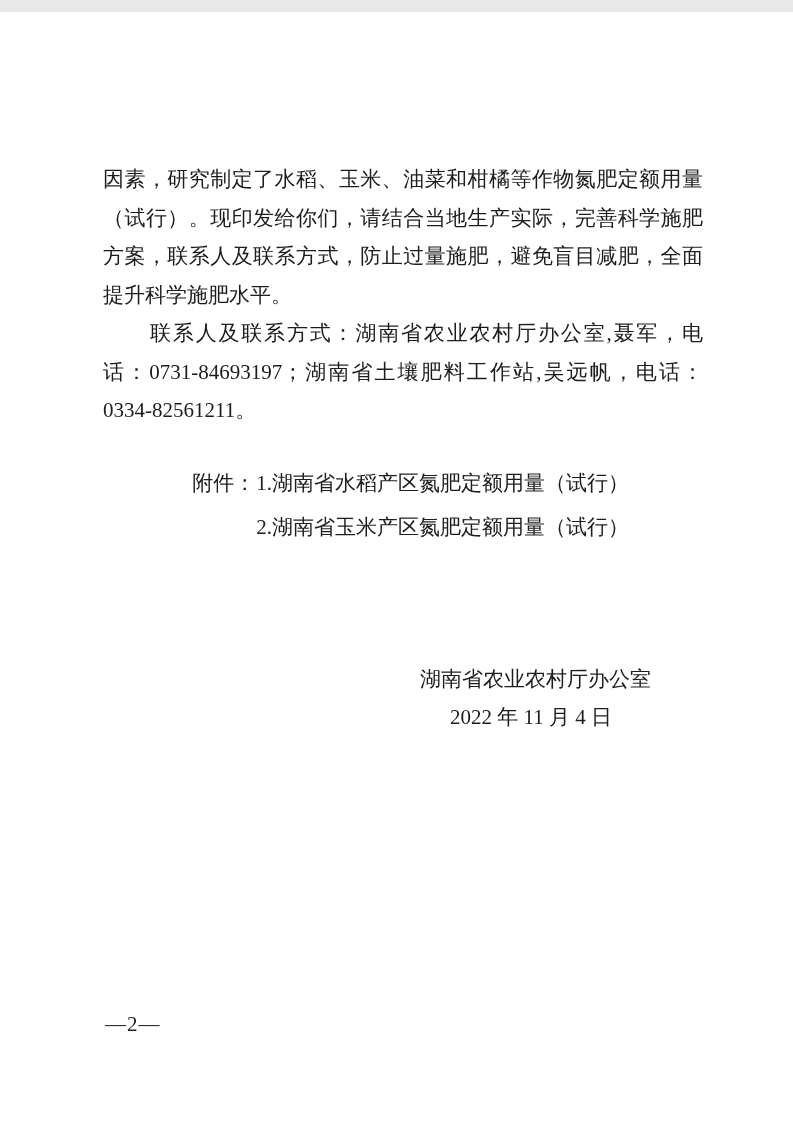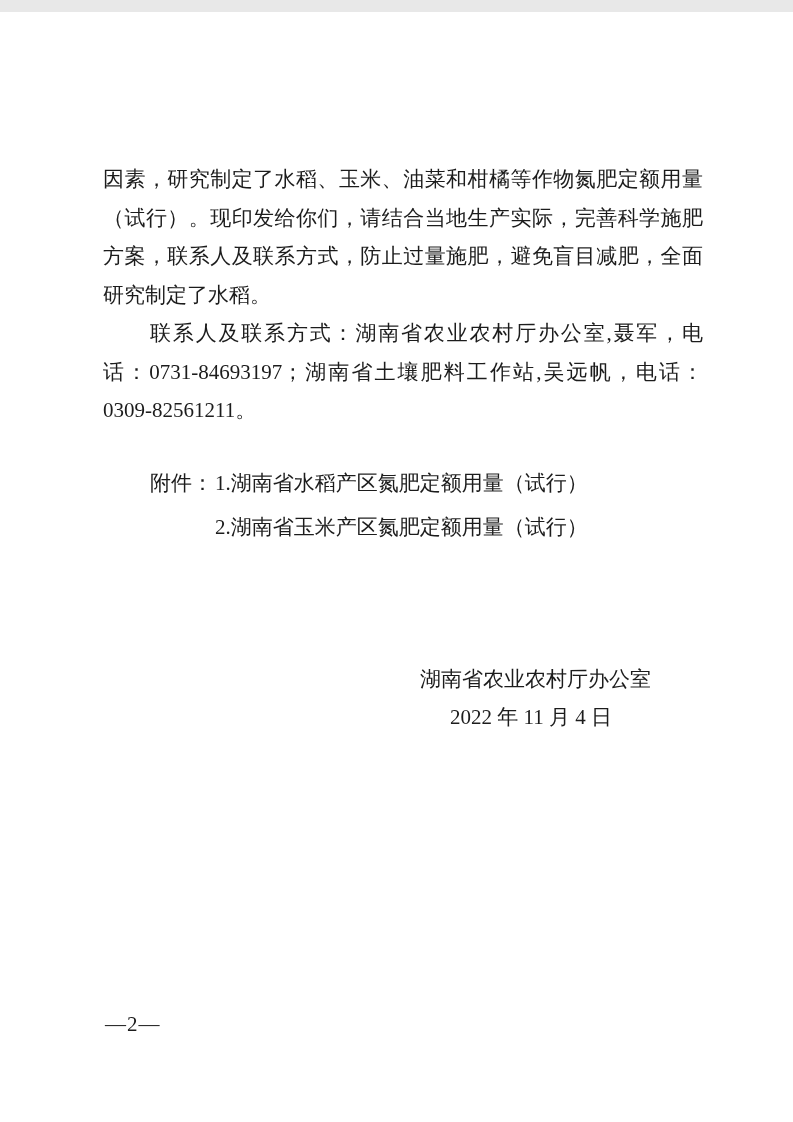--- a/index.html
+++ b/index.html
@@ -35,20 +35,21 @@
     position: absolute;
     left: 150px;
     top: 449px;
     width: 520px;
     font-size: 21px;
   }
   .att-line {
     height: 44px;
     line-height: 44px;
     white-space: nowrap;
+    text-align: center;
   }
   .att-label {
     display: inline-block;
     width: 65px;
   }
   .att-cont { padding-left: 65px; }
   .sig-org {
     position: absolute;
     left: 420px;
     top: 648px;
@@ -81,26 +82,26 @@
 </head>
 <body>
 
 <div class="page">
 
   <div class="body-text">
     <div>
       <div class="ln j">因素，研究制定了水稻、玉米、油菜和柑橘等作物氮肥定额用量</div>
       <div class="ln j">（试行）。现印发给你们，请结合当地生产实际，完善科学施肥</div>
       <div class="ln j">方案，联系人及联系方式，防止过量施肥，避免盲目减肥，全面</div>
-      <div class="ln">研究制定了水稻。</div>
+      <div class="ln">提升科学施肥水平。</div>
     </div>
     <div>
       <div class="ln j indent1">联系人及联系方式：湖南省农业农村厅办公室,聂军，电</div>
       <div class="ln j">话：0731-84693197；湖南省土壤肥料工作站,吴远帆，电话：</div>
-      <div class="ln">0309-82561211。</div>
+      <div class="ln">0334-82561211。</div>
     </div>
   </div>
 
   <div class="attachments">
     <div class="att-line">
       <span class="att-label">附件：</span><span>1.湖南省水稻产区氮肥定额用量（试行）</span>
     </div>
     <div class="att-line att-cont">2.湖南省玉米产区氮肥定额用量（试行）</div>
   </div>
 

